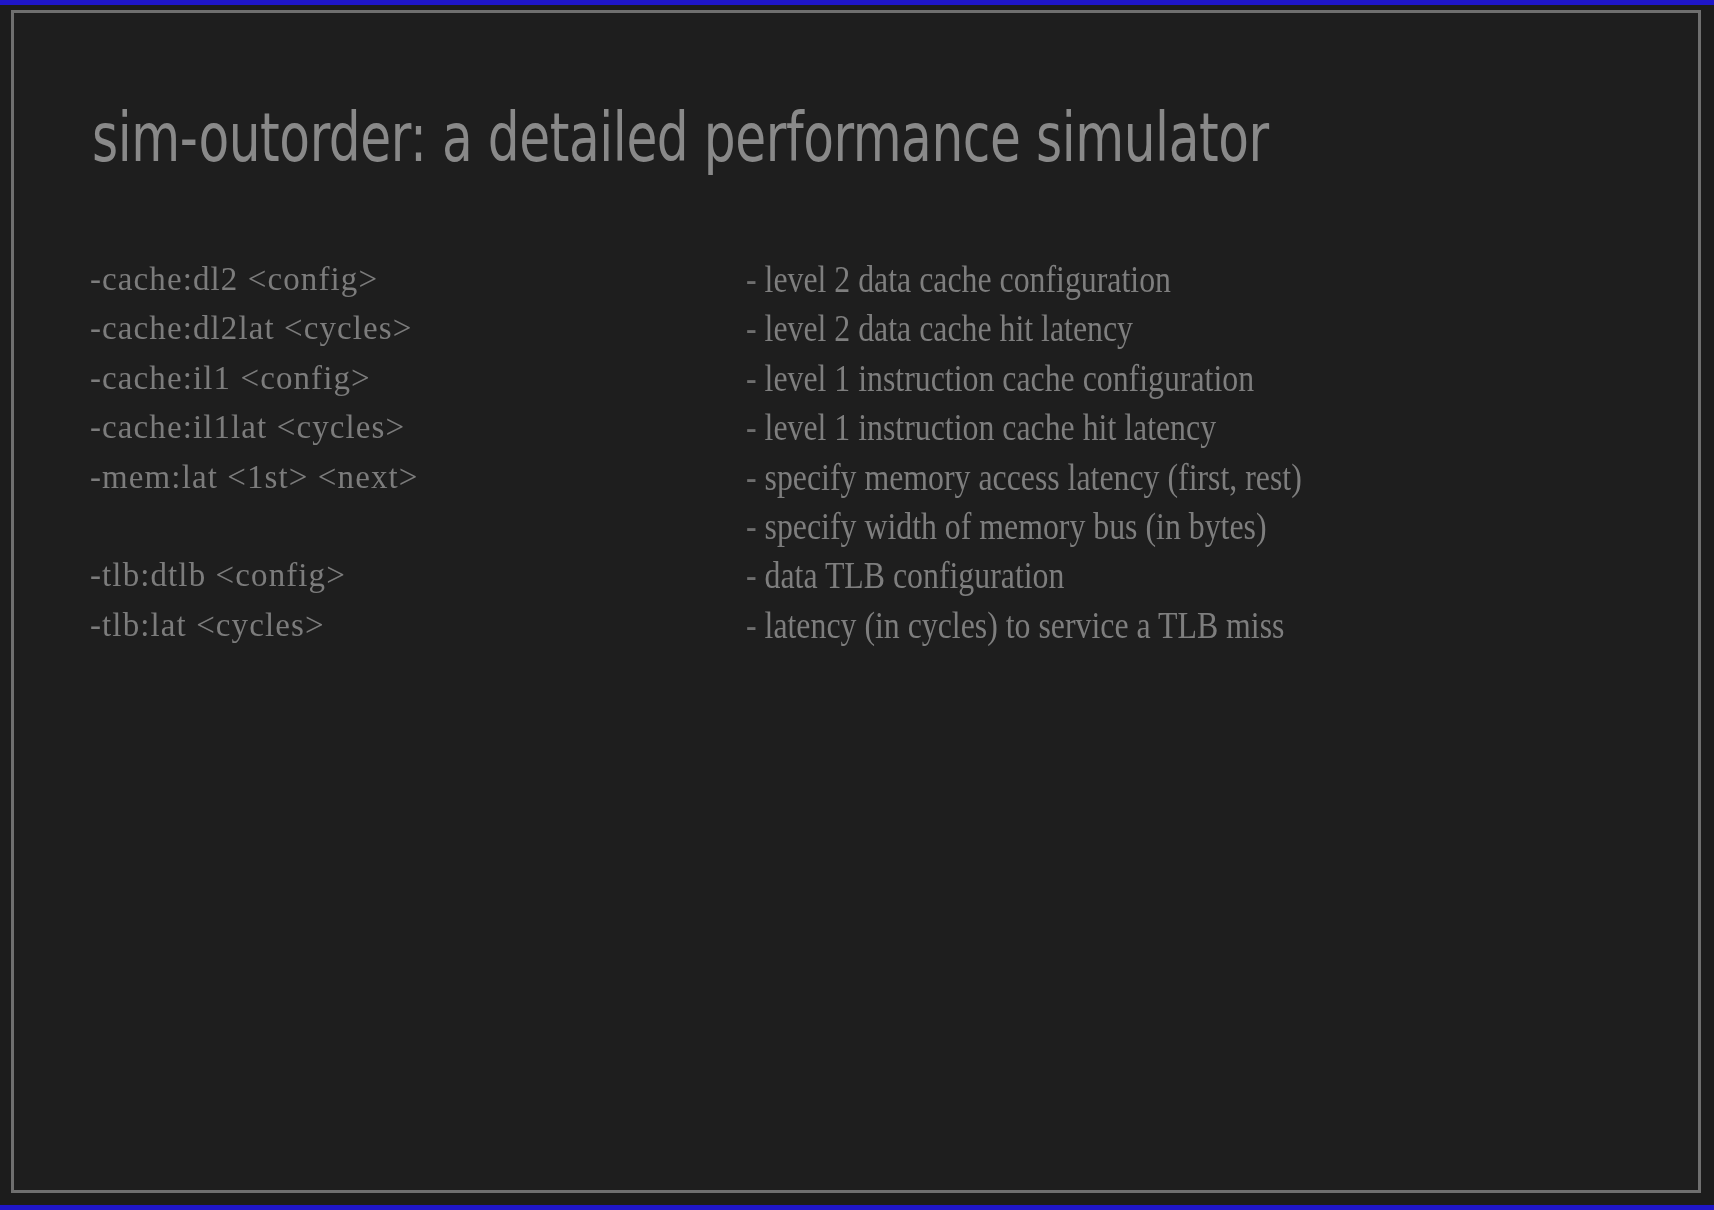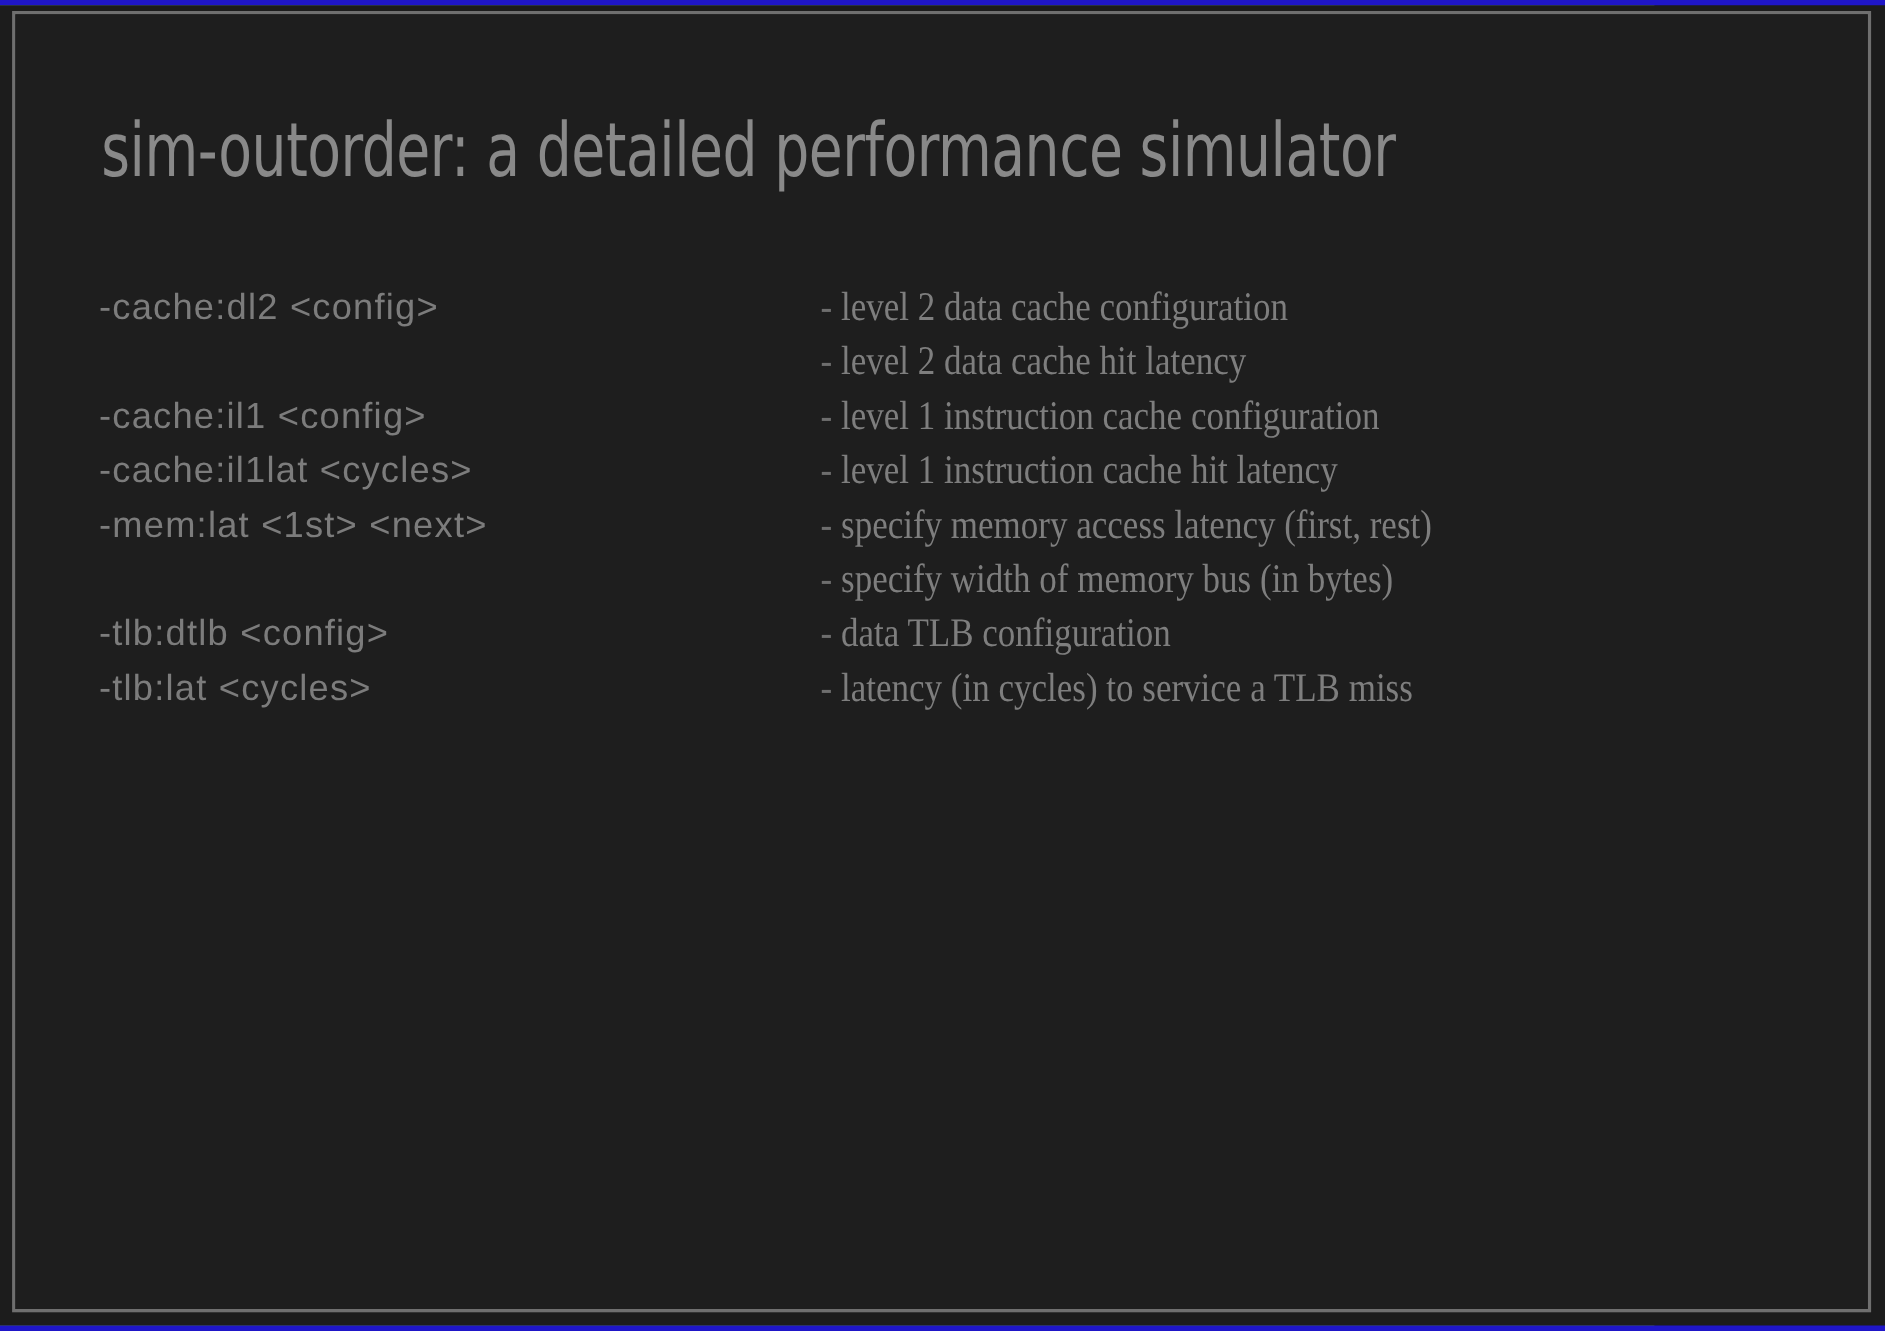--- a/index.html
+++ b/index.html
@@ -12,21 +12,21 @@
     height: 1210px;
     overflow: hidden;
     font-family: "Liberation Sans", sans-serif;
   }
 
   
   #viewer {
     position: relative;
     width: 1504px;
     height: 1210px;
-    background: #4d7c0f;
+    background: #14b8a6;
   }
   .edge-strip {
     position: absolute;
     left: 0;
     width: 1714px;
     height: 5px;
     background: #1f16c8;
   }
   .edge-strip.top { top: 0; }
   .edge-strip.bottom { bottom: 0; }
@@ -81,21 +81,21 @@
     width: 100%;
   }
   .option-row {
     position: relative;
     height: 49.4px;
   }
   .option-flag {
     position: absolute;
     left: 76px;
     top: 0;
-    font-family: Liberation Sans, sans-serif;
+    font-family: Liberation Serif, serif;
     font-size: 33px;
     line-height: 46px;
     letter-spacing: 1.1px;
     color: #7c7c7c;
     white-space: pre;
   }
   .option-desc {
     position: absolute;
     left: 732px;
     top: 1px;
@@ -124,20 +124,21 @@
     <div id="slide-page">
 
       <div id="slide-title">sim-outorder: a detailed performance simulator</div>
 
       <div id="options-list">
           <div class="option-row">
             <div class="option-flag">-cache:dl2 &lt;config&gt;</div>
             <div class="option-desc"><span class="bullet">- </span><span>level 2 data cache configuration</span></div>
           </div>
           <div class="option-row">
+            <div class="option-flag">-cache:dl2lat &lt;cycles&gt;</div>
             <div class="option-desc"><span class="bullet">- </span><span>level 2 data cache hit latency</span></div>
           </div>
           <div class="option-row">
             <div class="option-flag">-cache:il1 &lt;config&gt;</div>
             <div class="option-desc"><span class="bullet">- </span><span>level 1 instruction cache configuration</span></div>
           </div>
           <div class="option-row">
             <div class="option-flag">-cache:il1lat &lt;cycles&gt;</div>
             <div class="option-desc"><span class="bullet">- </span><span>level 1 instruction cache hit latency</span></div>
           </div>

